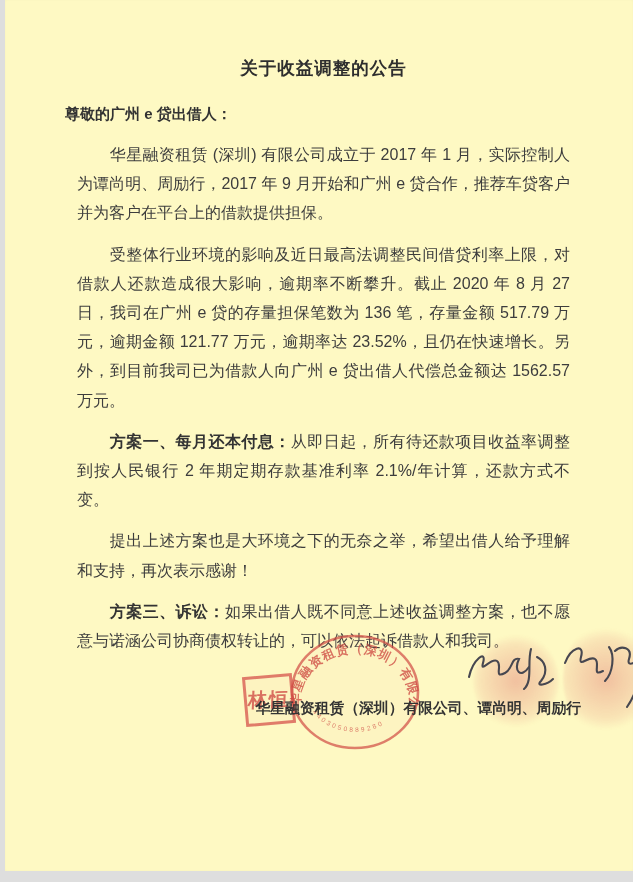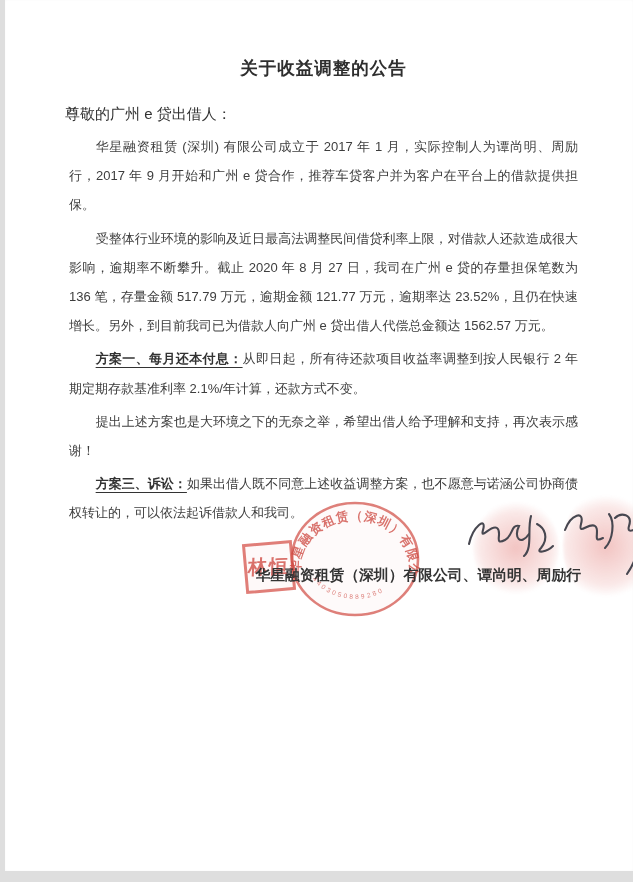--- a/index.html
+++ b/index.html
@@ -3,42 +3,42 @@
 <meta charset="utf-8">
 <style>
   html,body{margin:0;padding:0;}
   body{
     width:633px;height:882px;position:relative;overflow:hidden;
     background:#dedede;
     font-family:"Liberation Sans","DejaVu Sans",sans-serif;
   }
   .page{
     position:absolute;left:5px;top:0;right:0;bottom:11px;
-    background:#ffffff;
+    background:#fef9c3;
     box-shadow:inset 0 0 2px rgba(0,0,0,0.04);
   }
   .content{
     padding:56px 51px 0 60px;
     color:#3c3c3c;
   }
   .doc-title{
     font-size:17.5px;font-weight:bold;color:#2e2e2e;
     text-align:center;margin:0 0 19px 0;letter-spacing:1px;
   }
   .salutation{
-    font-weight:normal;font-size:15px;line-height:29px;color:#333;
+    font-weight:bold;font-size:15px;line-height:29px;color:#333;
     margin:0;
   }
   p.body-par{
-    margin:4px;font-size:13px;line-height:29.2px;
+    margin:12px;font-size:16px;line-height:29.2px;
     text-indent:2.05em;text-align:justify;color:#3d3d3d;
   }
   .plan-label{
     font-weight:bold;color:#333;
-    text-decoration:underline;text-underline-offset:4px;
+    text-underline-offset:4px;
     text-decoration-thickness:1.4px;
   }
   
   .sig-block{position:relative;height:175px;margin-top:6px;}
   .square-seal{
     position:absolute;left:179px;top:8px;width:44px;height:44px;
     border:3px solid rgba(213,84,76,0.75);
     transform:rotate(-5deg);
     display:flex;align-items:center;justify-content:center;
     background:rgba(240,160,150,0.06);

